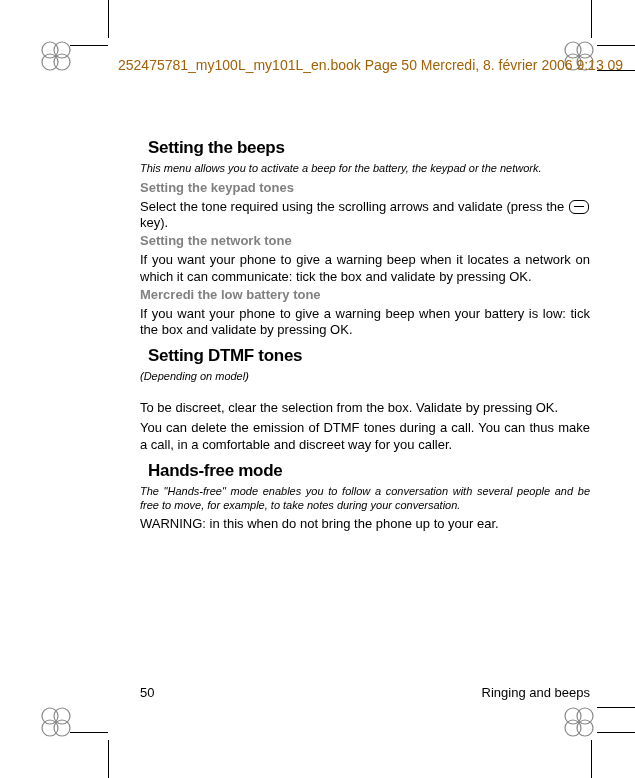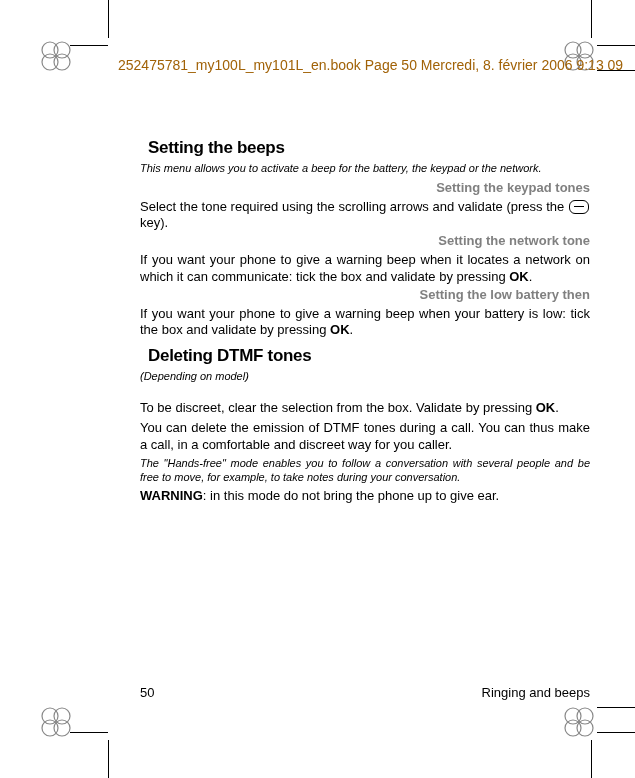--- a/index.html
+++ b/index.html
@@ -59,29 +59,28 @@
       font-size: 11px;
       margin: 4px 0;
       text-align: justify;
       line-height: 1.25;
     }
     .subhead {
       font-size: 13px;
       font-weight: bold;
       color: #808080;
       margin: 2px 0 0 0;
-      text-align: right;
     }
     .body {
       font-size: 13px;
       margin: 4px 0 2px 0;
       text-align: justify;
       line-height: 1.25;
     }
-    .body b { font-weight: bold; }
+    .body b { font-weight: normal; }
     .key-icon {
       display: inline-block;
       width: 18px;
       height: 12px;
       border: 1px solid #000;
       border-radius: 6px;
       vertical-align: middle;
       position: relative;
       margin: 0 1px;
     }
@@ -192,34 +191,35 @@
   <div class="subhead">Setting the keypad tones</div>
   <p class="body">
     <span>Select the tone required using the scrolling arrows and validate (press the </span><span class="key-icon"></span><span> key).</span>
   </p>
 
   <div class="subhead">Setting the network tone</div>
   <p class="body">
     <span>If you want your phone to give a warning beep when it locates a network on which it can communicate: tick the box and validate by pressing </span><b>OK</b><span>.</span>
   </p>
 
-  <div class="subhead">Setting the low battery then</div>
+  <div class="subhead">Mercredi the low battery tone</div>
   <p class="body">
     <span>If you want your phone to give a warning beep when your battery is low: tick the box and validate by pressing </span><b>OK</b><span>.</span>
   </p>
 
-  <div class="section-title">Deleting DTMF tones</div>
+  <div class="section-title">Setting DTMF tones</div>
   <p class="intro" style="margin-bottom:16px">(Depending on model)</p>
   <p class="body">
     <span>To be discreet, clear the selection from the box. Validate by pressing </span><b>OK</b><span>.</span>
   </p>
   <p class="body">You can delete the emission of DTMF tones during a call. You can thus make a call, in a comfortable and discreet way for you caller.</p>
 
+  <div class="section-title">Hands-free mode</div>
   <p class="intro">The "Hands-free" mode enables you to follow a conversation with several people and be free to move, for example, to take notes during your conversation.</p>
   <p class="body">
-    <b>WARNING</b><span>: in this mode do not bring the phone up to give ear.</span>
+    <b>WARNING</b><span>: in this when do not bring the phone up to your ear.</span>
   </p>
 </div>
 
 <div class="footer">
   <span>50</span>
   <span>Ringing and beeps</span>
 </div>
 
 </body></html>

